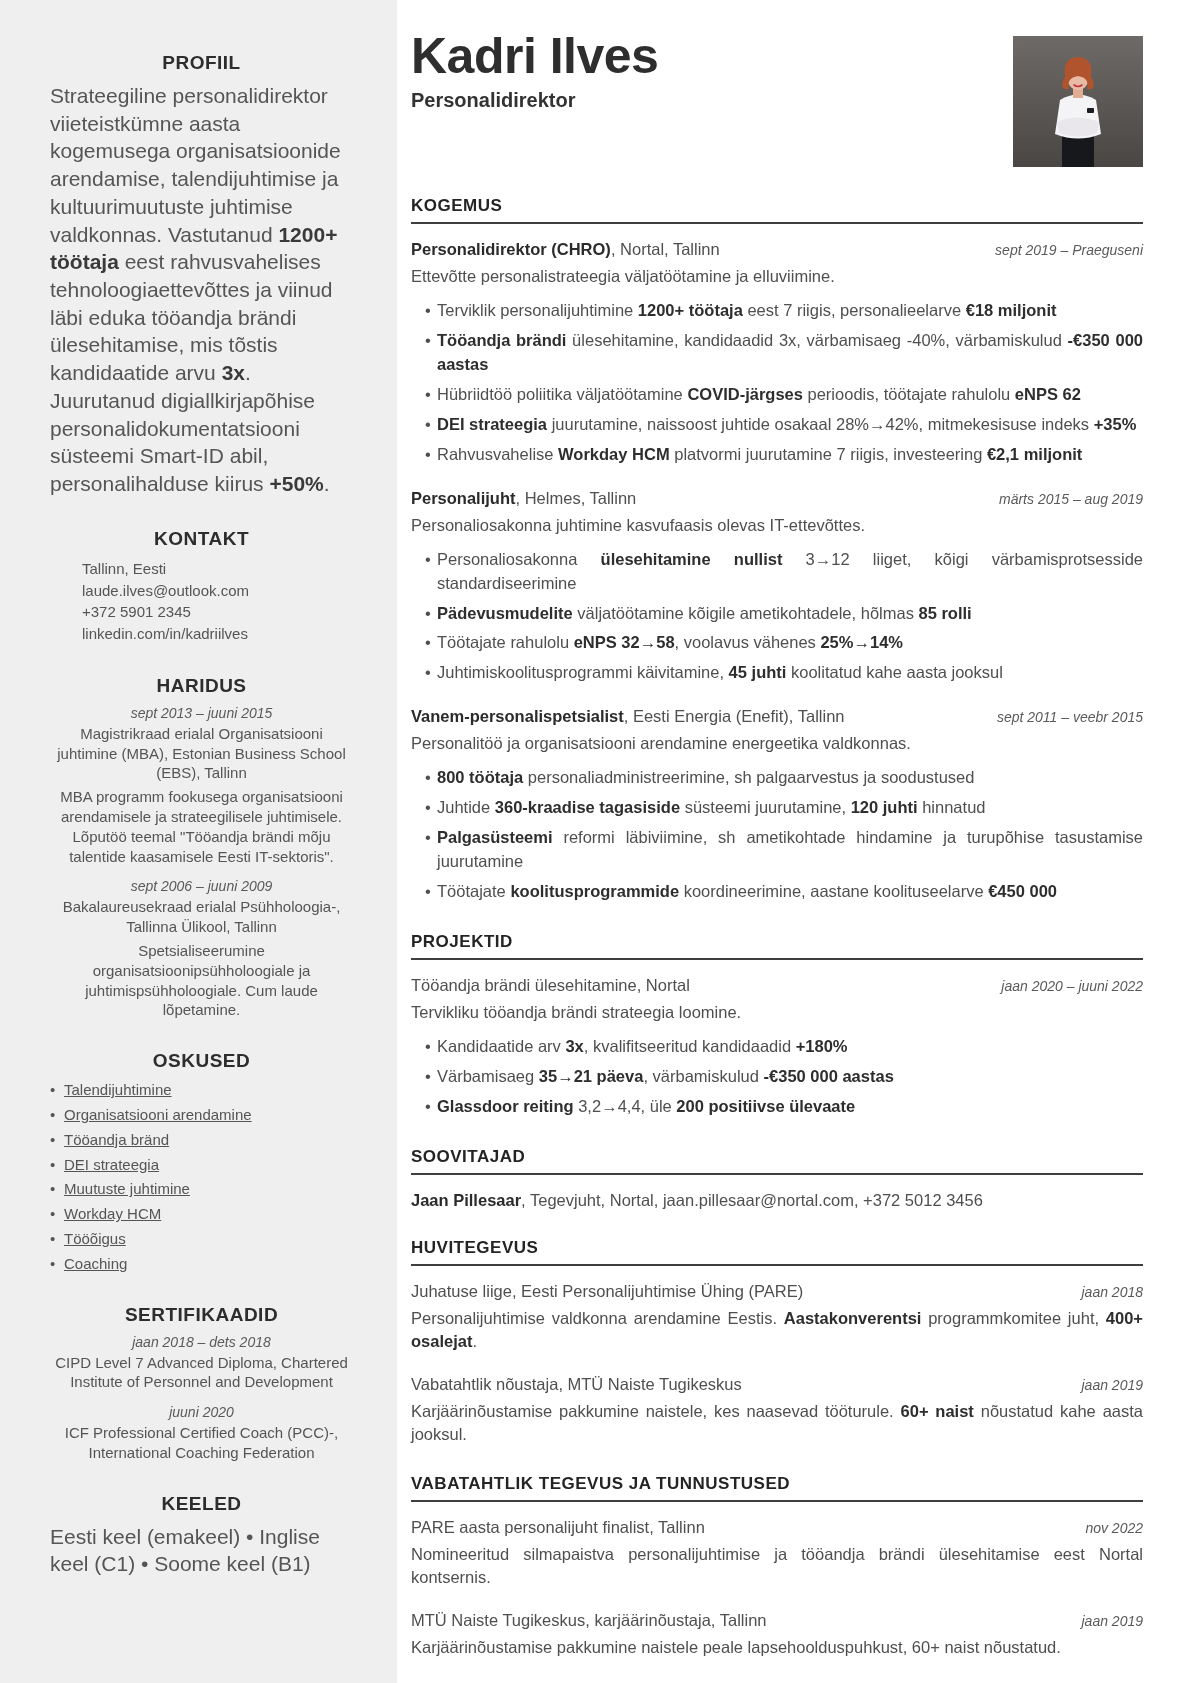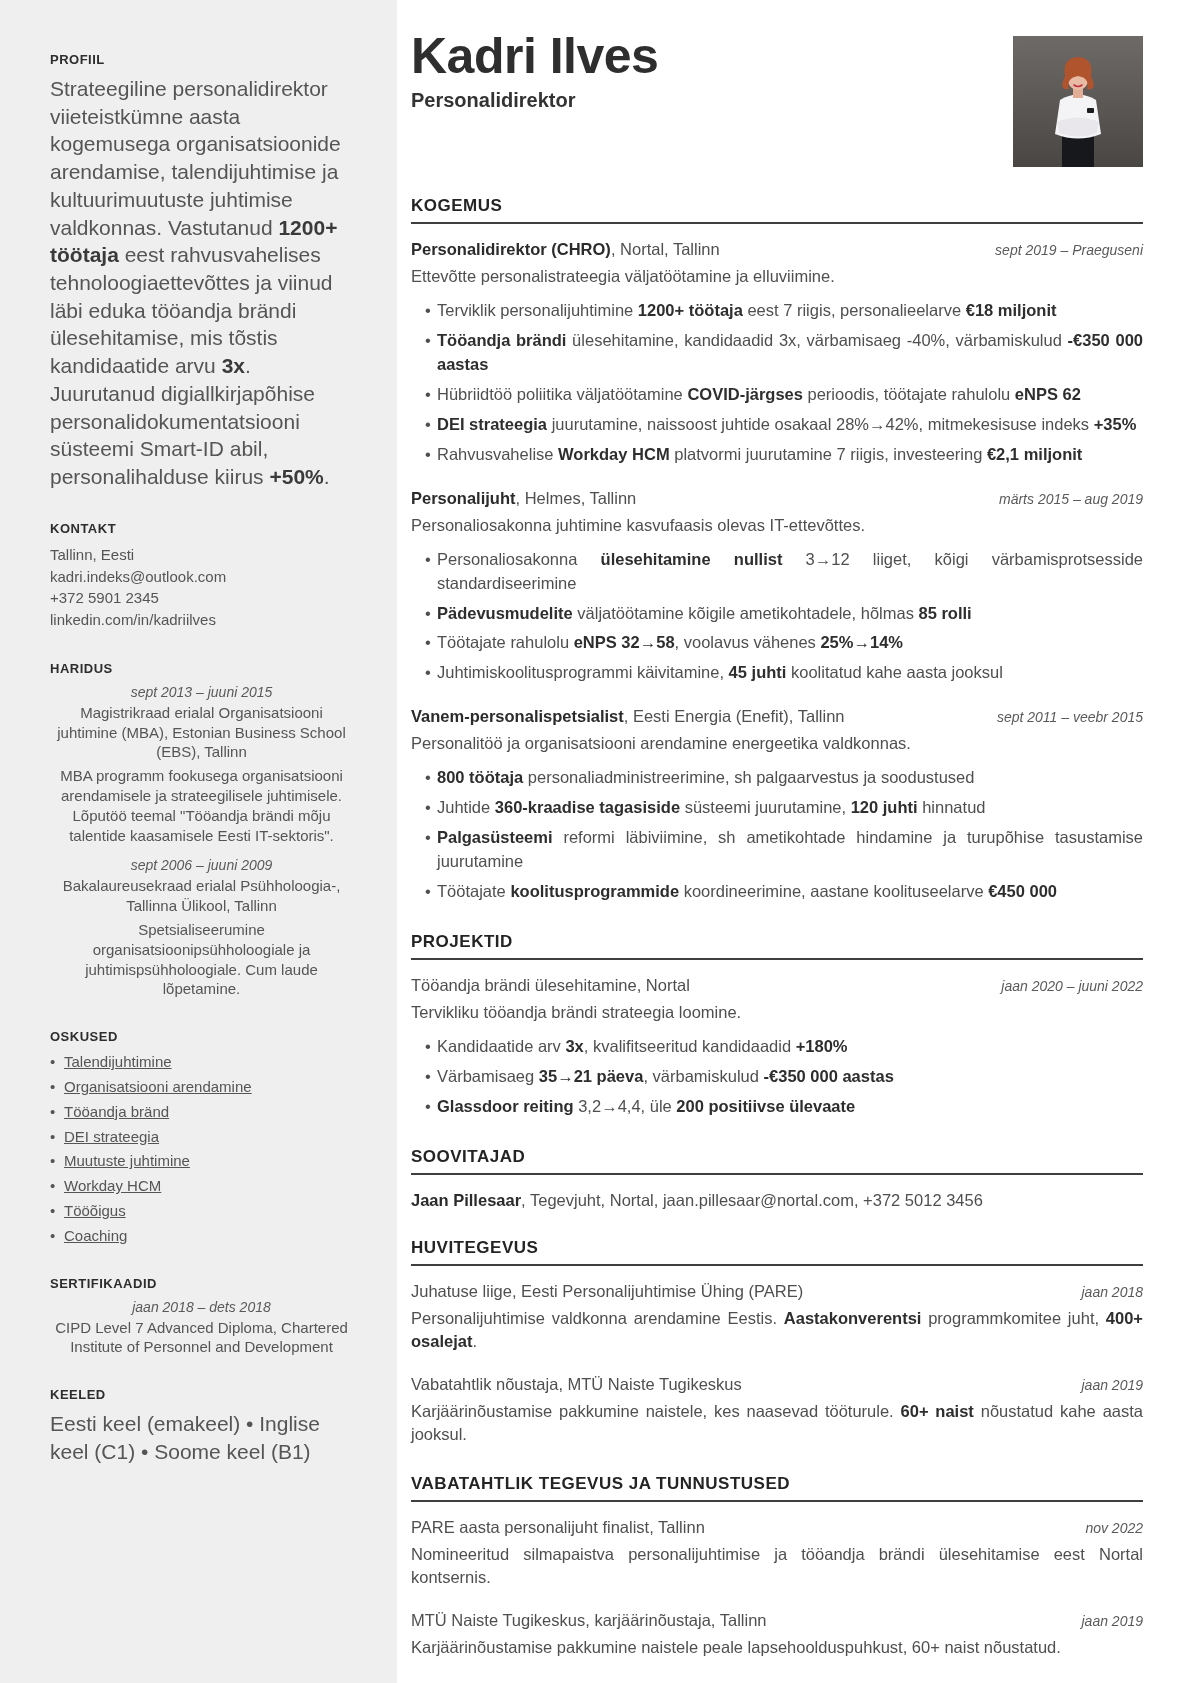--- a/index.html
+++ b/index.html
@@ -2,24 +2,24 @@
 <html lang="et"><head>
 <meta charset="utf-8">
 <style>
   html,body{margin:0;padding:0;background:#ffffff;}
   body{width:1190px;font-family:"Liberation Sans",sans-serif;color:#4f4f4f;-webkit-font-smoothing:antialiased;}
   .page{display:flex;width:1190px;min-height:1683px;box-sizing:border-box;background:#ffffff;}
 
   
   .sidebar{flex:0 0 397px;box-sizing:border-box;background:#efefef;padding:52px 44px 40px 50px;}
   .s-section{margin-bottom:30px;}
-  .s-heading{font-size:13px;font-weight:bold;color:#2d2d2d;letter-spacing:.5px;margin:0 0 8px 0;}
+  .s-heading{font-size:19px;font-weight:bold;color:#2d2d2d;letter-spacing:.5px;margin:0 0 8px 0;text-align:center;}
   .s-text{font-size:21px;line-height:1.32;color:#555555;}
   .s-text b{color:#3a3a3a;}
-  .s-line{font-size:15px;line-height:1.45;color:#555555;}
+  .s-line{font-size:15px;line-height:1.45;color:#555555;margin-left:32px;}
   .dates{font-style:italic;font-size:14px;color:#5a5a5a;}
   .s-entry{margin-bottom:12px;text-align:center;}
   .s-entry .dates{display:block;margin-bottom:3px;}
   .s-degree{font-size:15px;line-height:1.32;color:#555555;margin-bottom:4px;}
   .s-desc{font-size:15px;line-height:1.32;color:#555555;}
   .s-list{list-style:none;margin:0;padding:0;font-size:15px;line-height:1.32;color:#555555;text-decoration:underline;}
   .s-list li{padding-left:14px;position:relative;margin-bottom:5px;}
   .s-list li::before{content:"•";position:absolute;left:0;top:0;color:#555555;}
 
   
@@ -54,21 +54,21 @@
   <aside class="sidebar">
 
     <section class="s-section">
       <h2 class="s-heading">PROFIIL</h2>
       <div class="s-text"><span>Strateegiline personalidirektor viieteistkümne aasta kogemusega organisatsioonide arendamise, talendijuhtimise ja kultuurimuutuste juhtimise valdkonnas. Vastutanud </span><b>1200+ töötaja</b><span> eest rahvusvahelises tehnoloogiaettevõttes ja viinud läbi eduka tööandja brändi ülesehitamise, mis tõstis kandidaatide arvu </span><b>3x</b><span>. Juurutanud digiallkirjapõhise personalidokumentatsiooni süsteemi Smart-ID abil, personalihalduse kiirus </span><b>+50%</b><span>.</span></div>
     </section>
 
     <section class="s-section">
       <h2 class="s-heading">KONTAKT</h2>
       <div class="s-line">Tallinn, Eesti</div>
-      <div class="s-line">kadri.indeks@outlook.com</div>
+      <div class="s-line">laude.ilves@outlook.com</div>
       <div class="s-line">+372 5901 2345</div>
       <div class="s-line">linkedin.com/in/kadriilves</div>
     </section>
 
     <section class="s-section">
       <h2 class="s-heading">HARIDUS</h2>
       <div class="s-entry">
         <span class="dates">sept 2013 – juuni 2015</span>
         <div class="s-degree">Magistrikraad erialal Organisatsiooni juhtimine (MBA), Estonian Business School (EBS), Tallinn</div>
         <div class="s-desc">MBA programm fookusega organisatsiooni arendamisele ja strateegilisele juhtimisele. Lõputöö teemal "Tööandja brändi mõju talentide kaasamisele Eesti IT-sektoris".</div>
@@ -92,20 +92,24 @@
         <li>Tööõigus</li>
         <li>Coaching</li>
       </ul>
     </section>
 
     <section class="s-section">
       <h2 class="s-heading">SERTIFIKAADID</h2>
       <div class="s-entry">
         <span class="dates">jaan 2018 – dets 2018</span>
         <div class="s-degree">CIPD Level 7 Advanced Diploma, Chartered Institute of Personnel and Development</div>
+      </div>
+      <div class="s-entry">
+        <span class="dates">juuni 2020</span>
+        <div class="s-degree">ICF Professional Certified Coach (PCC)-, International Coaching Federation</div>
       </div>
     </section>
 
     <section class="s-section">
       <h2 class="s-heading">KEELED</h2>
       <div class="s-text">Eesti keel (emakeel) • Inglise keel (C1) • Soome keel (B1)</div>
     </section>
 
   </aside>
 

